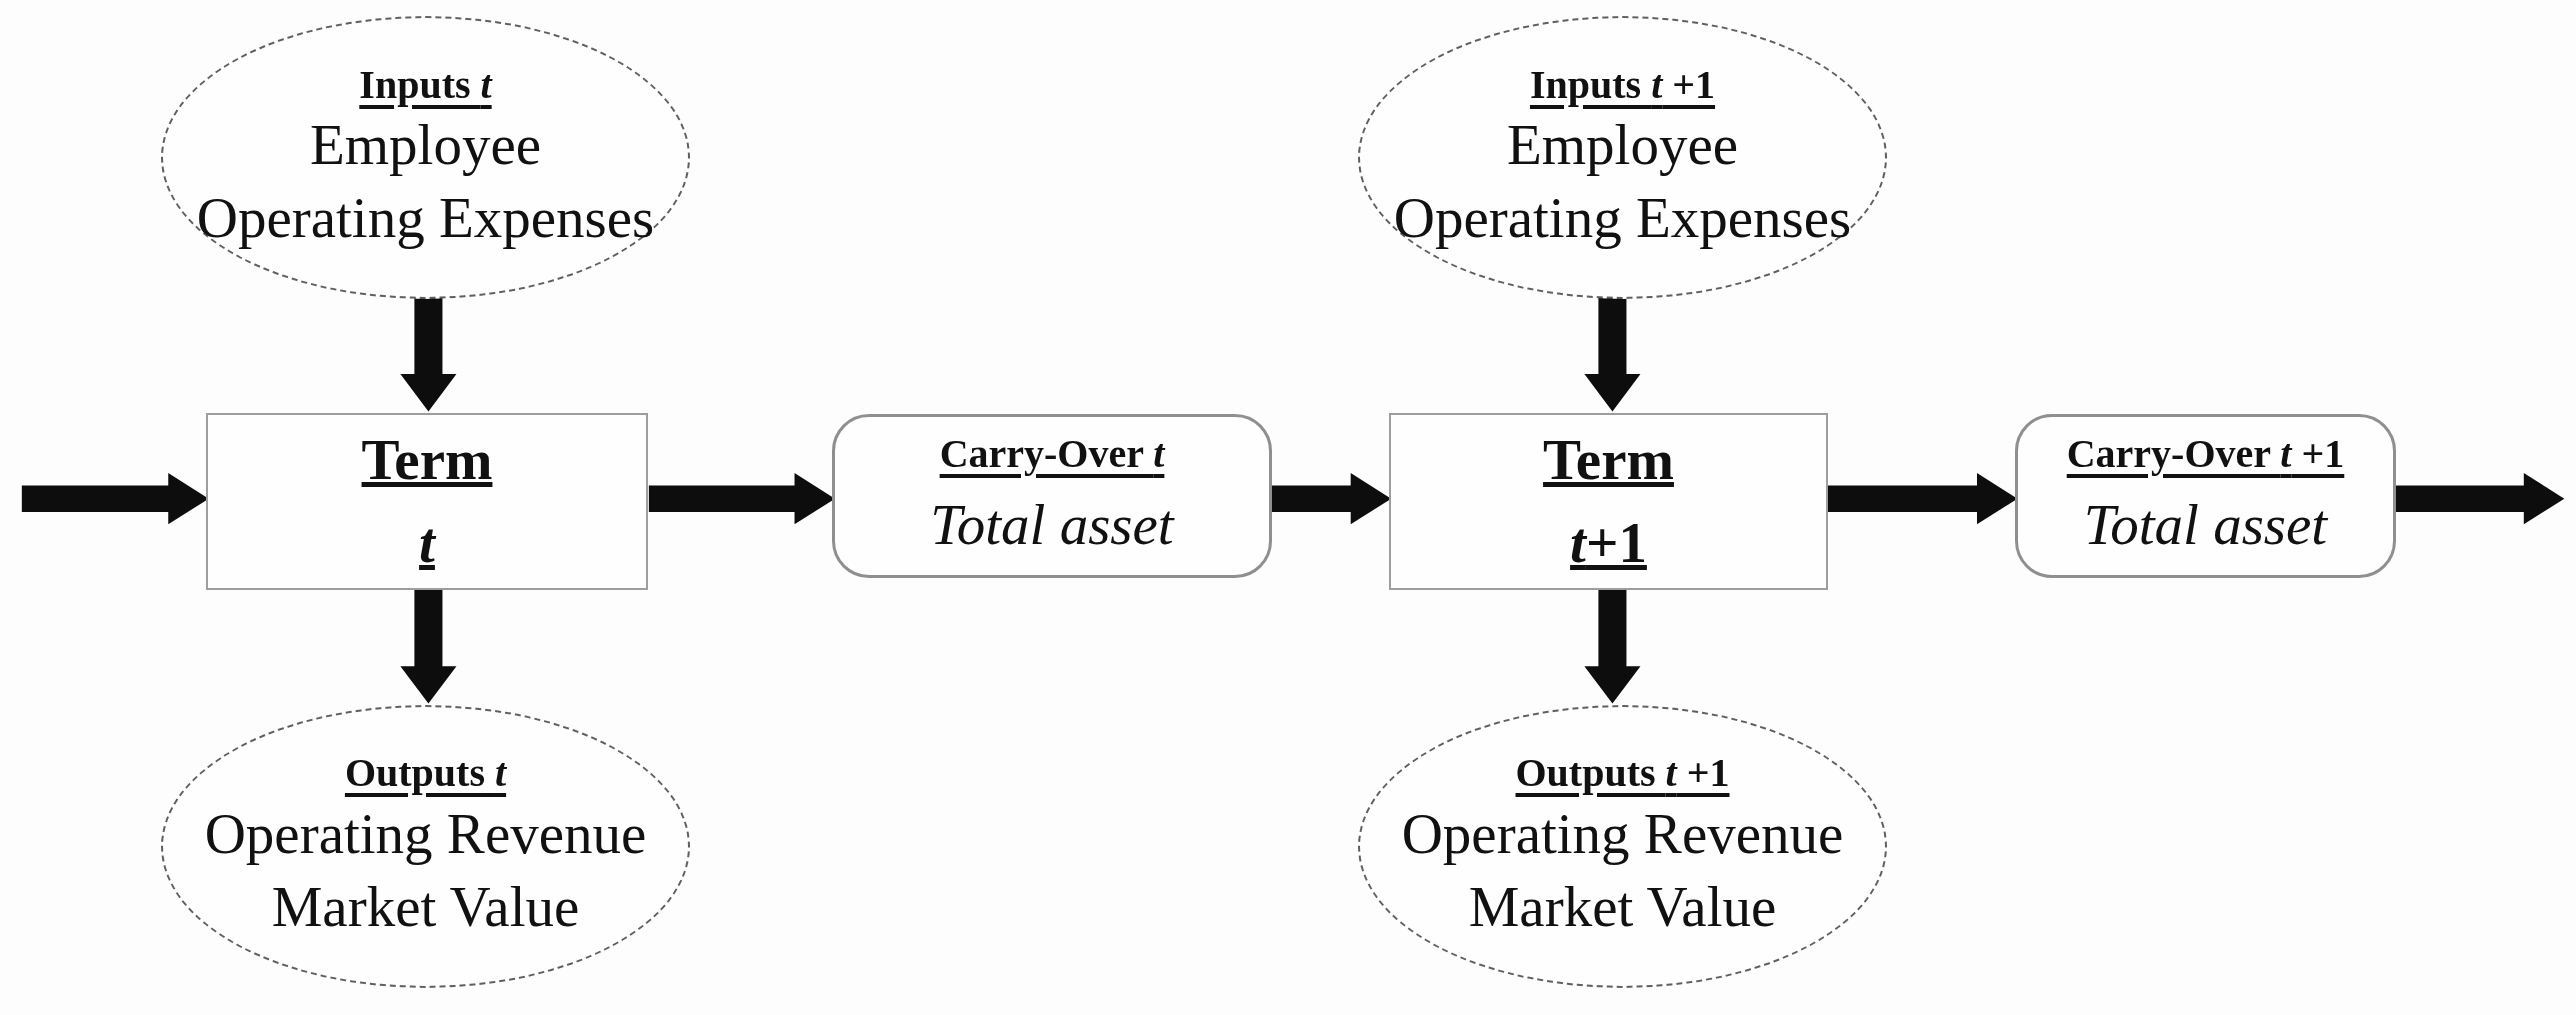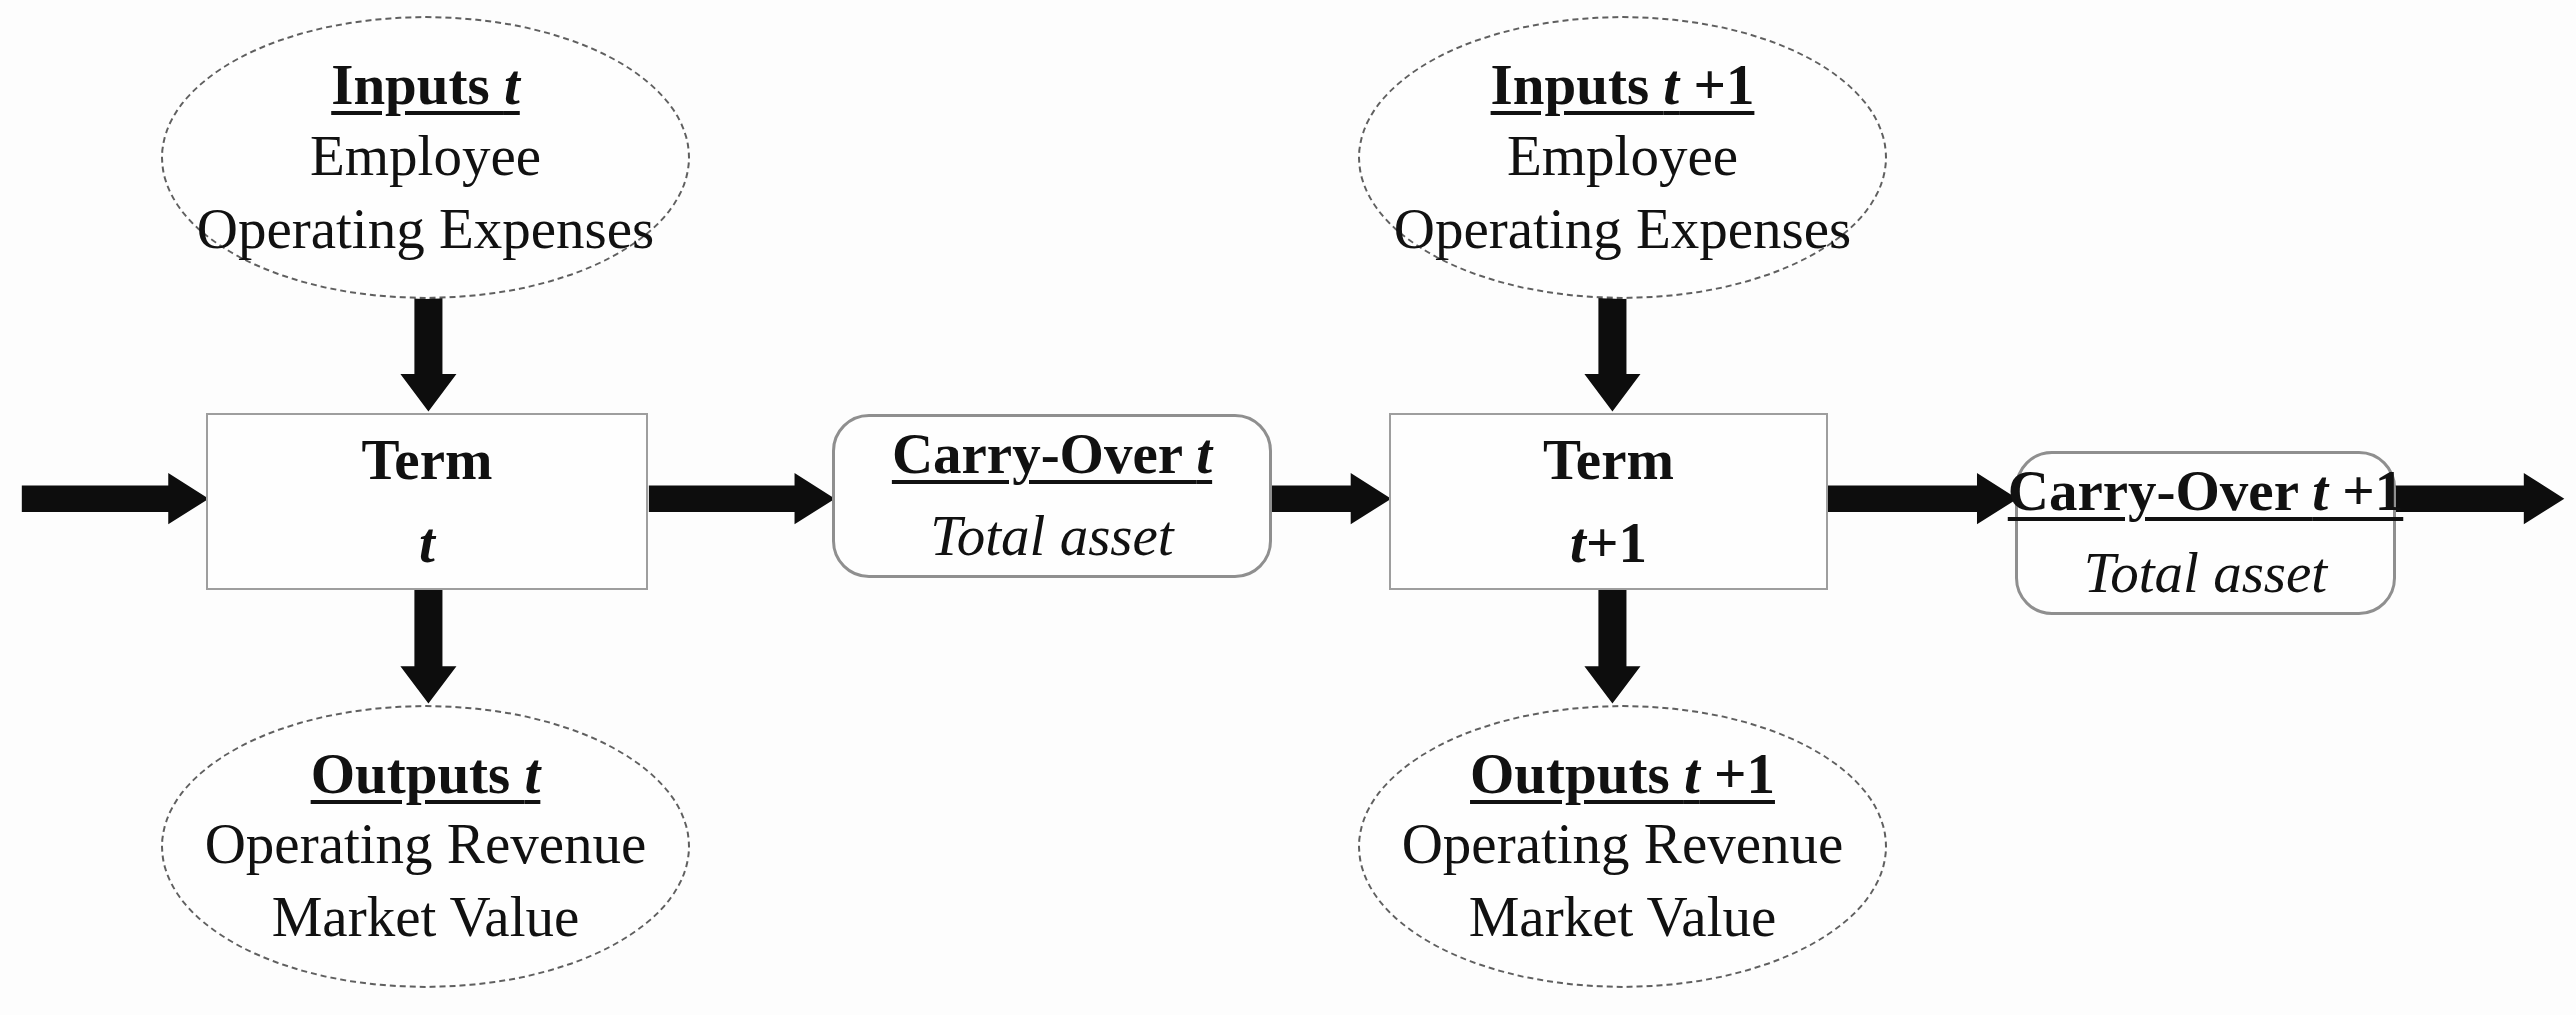--- a/index.html
+++ b/index.html
@@ -38,46 +38,46 @@
     border-radius: 50%;
   }
   .rect {
     border: 2.3px solid #9e9e9e;
   }
   .round {
     border: 3.1px solid #8f8f8f;
     border-radius: 37px;
   }
   .heading {
-    font-size: 57px;
+    font-size: 40px;
     font-weight: bold;
     line-height: 1.22;
     white-space: nowrap;
   }
   .u {
     text-decoration: underline;
     text-decoration-thickness: 3.9px;
     text-underline-offset: 7px;
   }
   .line {
     font-size: 57px;
     line-height: 1.28;
     white-space: nowrap;
   }
-  .bold { font-weight: bold; }
+  .bold { font-weight: bold; text-decoration: underline; }
   .gap { margin-top: 11px; font-style: italic; }
   .v { font-style: italic; }
   .rect .line { line-height: 1.45; }
   
   #inputs-t   { left: 161px;  top: 16.4px;  width: 529px; height: 283px; }
   #inputs-t1  { left: 1358px; top: 16.4px;  width: 529px; height: 283px; text-align: center; }
   #term-t     { left: 206px;  top: 413px; width: 442px; height: 177px; }
   #term-t1    { left: 1389px; top: 413px; width: 439px; height: 177px; }
   #carry-t    { left: 832px; top: 414px; width: 440px; height: 164px; }
-  #carry-t1   { left: 2015px; top: 414px; width: 381px; height: 164px; margin-top: 37px; }
+  #carry-t1   { left: 2015px; top: 414px; width: 381px; height: 164px; }
   #outputs-t  { left: 161px;  top: 705px; width: 529px; height: 283px; }
   #outputs-t1 { left: 1358px; top: 705px; width: 529px; height: 283px; justify-content: center; }
 </style>
 </head>
 <body>
 
 <div id="canvas">
 
   <svg id="arrow-layer" viewBox="0 0 3307 1304" xmlns="http://www.w3.org/2000/svg">
 

